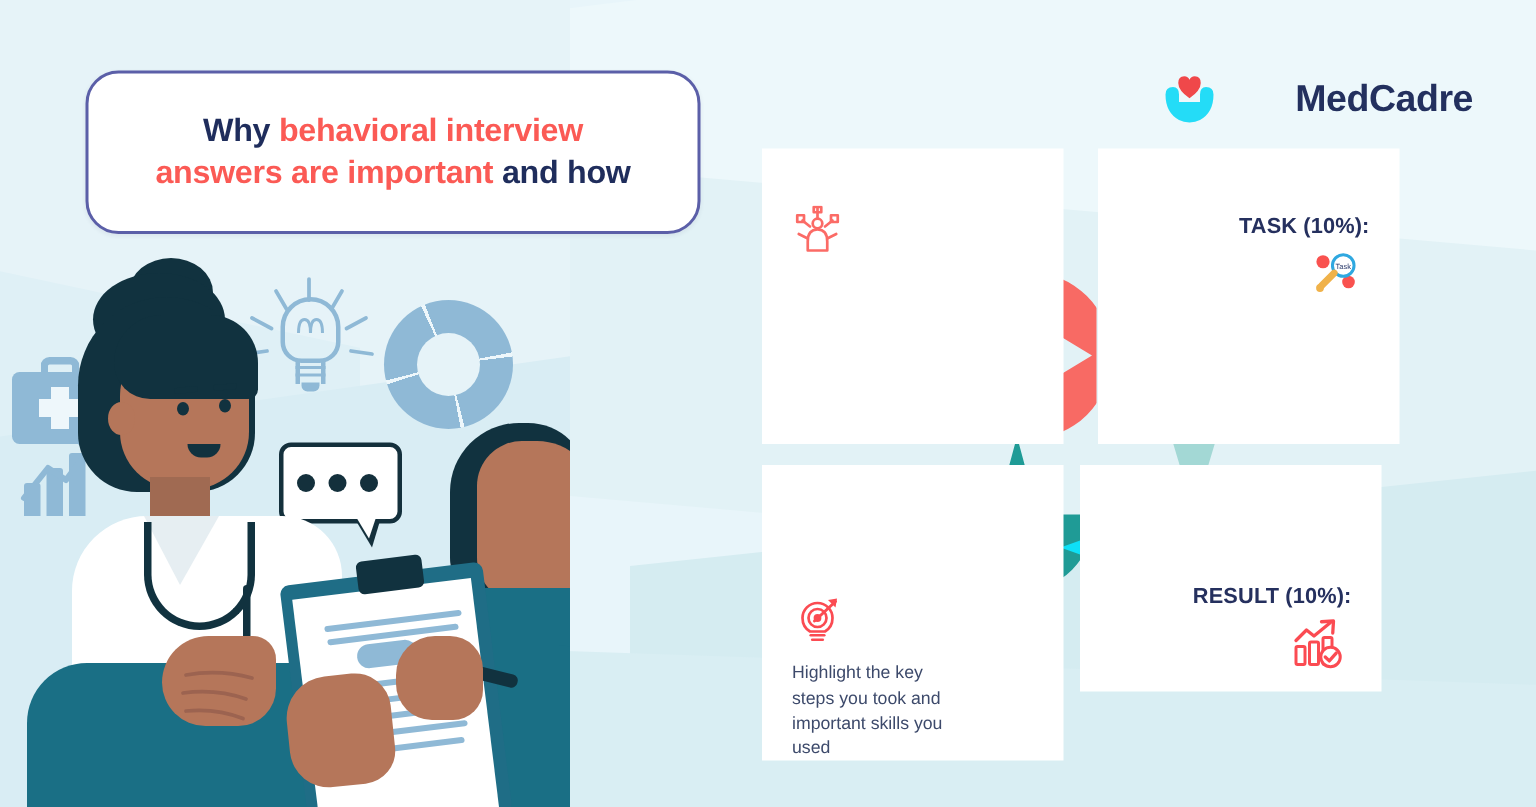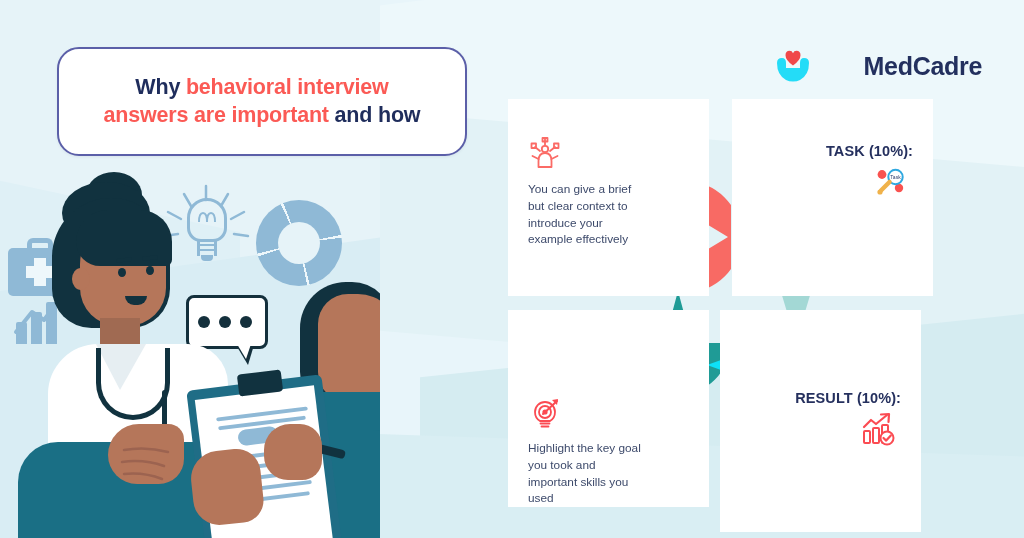--- a/index.html
+++ b/index.html
@@ -138,21 +138,21 @@
   .logo-mark{ position:relative; width:38px; height:34px; }
   .logo-text{ font-size:25px; font-weight:bold; color:#23305e; letter-spacing:-.3px;margin-left:41px; }
 
   
   .card{
     position:absolute; background:#ffffff; padding:22px 20px;
   }
   .card-1{ left:508px; top:99px;  width:201px; height:197px; }
   .card-2{ left:720px; top:99px;  width:201px; height:197px; text-align:right;margin-left:12px; }
   .card-3{ left:508px; top:310px; width:201px; height:197px; }
-  .card-4{ left:720px; top:310px; width:201px; height:222px; text-align:right;padding-left:10px; }
+  .card-4{ left:720px; top:310px; width:201px; height:151px; text-align:right;padding-left:10px; }
 
   .card-3 .card-inner, .card-1 .card-inner { text-align:left; }
   .card-1 .card-inner{ margin-top:10px; }
   .card-2 .card-inner{ margin-top:22px; }
   .card-3 .card-inner{ margin-top:58px; }
   .card-4 .card-inner{ margin-top:58px; }
 
   .card-title{ font-size:14.5px; font-weight:bold; color:#25305e; letter-spacing:.1px; }
   .card-icon{ width:34px; height:34px; margin:6px 0 10px; display:inline-block; }
   .card-2 .card-icon, .card-4 .card-icon { margin-right:6px; }
@@ -336,21 +336,20 @@
             <path d="M14.5 1 l5 0 l0 3.5 l-5 0 z"></path>
             <path d="M22 14 l5 -4"></path>
             <path d="M26 6.5 l4.5 0 l0 4.5 l-4.5 0 z"></path>
             <path d="M12 14 l-5 -4"></path>
             <path d="M3.5 6.5 l4.5 0 l0 4.5 l-4.5 0 z"></path>
             <path d="M23.5 22 l6 -3"></path>
             <path d="M10.5 22 l-6 -3"></path>
           </g>
         </svg>
       </div>
-      <div class="card-body">You can give a brief but clear context to introduce your example effectively</div>
     </div>
   </div>
 
   <div class="card card-2">
     <div class="card-inner">
       <div class="card-title">TASK (10%):</div>
       <div class="card-icon">
         <svg width="34" height="34" viewBox="0 0 34 34">
           <g fill="#f9524f">
             <circle cx="9" cy="9.5" r="4.4"></circle>
@@ -376,21 +375,21 @@
             <path d="M7 16 a10 10 0 1 1 20 0 q0 6 -5 9 l-10 0 q-5 -3 -5 -9 z"></path>
             <path d="M12.5 27.5 l9 0"></path>
             <path d="M13.5 30.5 l7 0"></path>
           </g>
           <circle cx="17" cy="16" r="6" fill="none" stroke="#fb4b52" stroke-width="1.8"></circle>
           <circle cx="17" cy="16" r="2.6" fill="#fb4b52"></circle>
           <path d="M15 18 L29 5" stroke="#fb4b52" stroke-width="2" stroke-linecap="round"></path>
           <path d="M24 4 L30 3 L29 9 Z" fill="#fb4b52"></path>
         </svg>
       </div>
-      <div class="card-body">Highlight the key goal you took and important skills you used</div>
+      <div class="card-body">Highlight the key steps you took and important skills you used</div>
     </div>
   </div>
 
   <div class="card card-4">
     <div class="card-inner">
       <div class="card-title">RESULT (10%):</div>
       <div class="card-icon">
         <svg width="34" height="34" viewBox="0 0 34 34">
           <g fill="none" stroke="#fb4b52" stroke-width="2.2" stroke-linecap="round" stroke-linejoin="round">
             <path d="M3 15 L10 8 L15 12 L26 3"></path>

